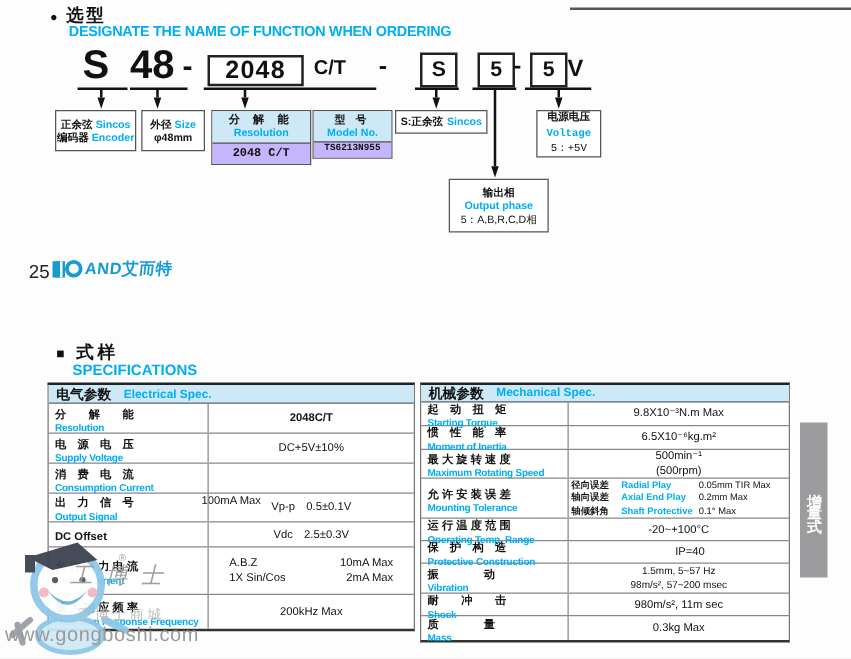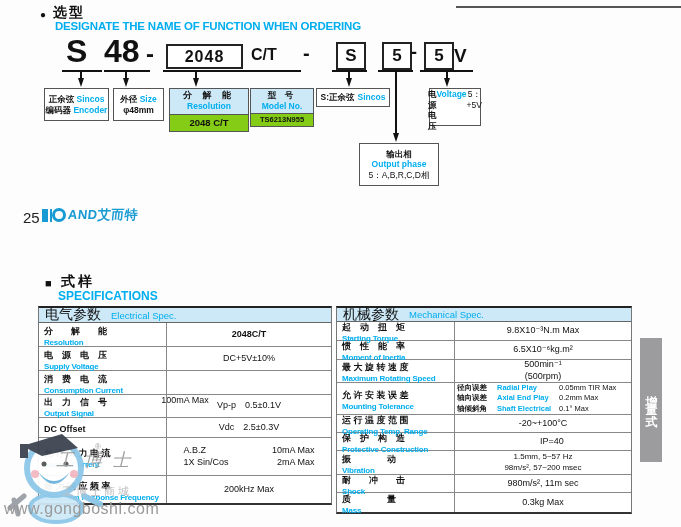--- a/index.html
+++ b/index.html
@@ -23,21 +23,21 @@
             font-weight:bold;background:#fff;}
   .uline{height:2px;background:#111;}
   .arrow{display:flex;flex-direction:column;align-items:center;}
   .arrow .stem{width:1.5px;background:#111;}
   .arrow .head{width:0;height:0;border-left:3.5px solid transparent;
                border-right:3.5px solid transparent;border-top:9px solid #111;}
 
   
   .lbox{border:1px solid #555;background:#fff;text-align:center;font-size:8.5px;line-height:1.25;}
   .lbox .hdr{background:#CDE9F7;padding:1px 0 2px 0;}
-  .lbox .cnt{border-top:1px solid #555;background:#84cc16;}
+  .lbox .cnt{border-top:1px solid #555;background:#c4b5fd;font-family:Liberation Mono, monospace;}
   .lbox .cn{font-weight:bold;color:#111;}
   .lbox .en{font-weight:bold;color:#00AEEF;}
 
   
   #page-num{left:23px;top:209px;font-size:15px;font-weight:normal;color:#222;}
   #brand{left:42px;top:206px;display:flex;align-items:center;gap:2px;}
   .lg-mark1{display:inline-block;width:6px;height:13px;background:#189AD3;
             border-right:2px solid #fff;box-shadow:2px 0 0 #189AD3;}
   .lg-mark2{display:inline-block;width:8px;height:8px;border:3px solid #189AD3;border-radius:50%;}
   #brand .lg-text{font-size:13px;font-weight:bold;color:#189AD3;transform:skewX(-6deg);letter-spacing:0.5px;}
@@ -45,22 +45,22 @@
   
   #spec-square{left:45px;top:277px;font-size:11px;}
   #spec-cn{left:61px;top:273px;font-size:14px;font-weight:bold;letter-spacing:3px;}
   #spec-en{left:58px;top:289px;font-size:12px;font-weight:bold;}
 
   
   .spec-table{position:absolute;background:#fff;border-left:1px solid #777;border-right:1px solid #777;
               border-top:2px solid #222;border-bottom:2px solid #333;font-size:9px;}
   .thead{background:#CDE9F7;display:flex;align-items:center;gap:10px;padding-left:6px;
          border-bottom:1px solid #666;box-sizing:border-box;}
-  .thead .cn{font-weight:normal;font-size:14px;}
-  .thead .en{font-weight:normal;font-size:9.5px;color:#00AEEF;}
+  .thead .cn{font-weight:bold;font-size:11px;}
+  .thead .en{font-weight:bold;font-size:9.5px;color:#00AEEF;}
   .trow{display:flex;border-bottom:1px solid #888;box-sizing:border-box;}
   .trow:last-child{border-bottom:none;}
   .tlabel{box-sizing:border-box;padding:2px 2px 0 5px;border-right:1px solid #888;
           display:flex;flex-direction:column;justify-content:center;}
   .tlabel .cn{font-weight:bold;color:#111;font-size:9px;white-space:pre;}
   .tlabel .en{font-weight:bold;color:#00AEEF;font-size:8px;letter-spacing:-0.2px;}
   .tval{flex:1;display:flex;flex-direction:column;align-items:center;justify-content:center;
         font-size:9px;color:#111;text-align:center;line-height:1.3;}
   .kv{display:flex;justify-content:space-between;width:80%;align-items:flex-end;}
   .mline{display:flex;width:100%;align-items:center;font-size:7.5px;line-height:1.35;}
@@ -89,21 +89,21 @@
 
   <div class="abs" id="top-rule"></div>
 
   <div class="abs" id="sel-bullet">●</div>
   <div class="abs" id="sel-title">选型</div>
   <div class="abs cyan" id="sel-sub">DESIGNATE THE NAME OF FUNCTION WHEN ORDERING</div>
 
   <div class="abs code-big" style="left:66px;top:36px;">S</div>
   <div class="abs code-big" style="left:104px;top:36px;">48</div>
   <div class="abs bold" style="left:146px;top:40px;font-size:24px;">-</div>
-  <div class="abs code-box" style="left:166px;top:44px;width:73px;height:21px;font-size:16px;letter-spacing:1px;">2048</div>
+  <div class="abs code-box" style="left:166px;top:44px;width:73px;height:21px;font-size:20px;letter-spacing:1px;">2048</div>
   <div class="abs bold" style="left:251px;top:46px;font-size:16px;">C/T</div>
   <div class="abs bold" style="left:303px;top:42px;font-size:20px;">-</div>
   <div class="abs code-box" style="left:336px;top:42px;width:26px;height:24px;font-size:17px;">S</div>
   <div class="abs code-box" style="left:382px;top:42px;width:26px;height:24px;font-size:17px;">5</div>
   <div class="abs bold" style="left:411px;top:42px;font-size:18px;">-</div>
   <div class="abs code-box" style="left:424px;top:42px;width:26px;height:24px;font-size:17px;">5</div>
   <div class="abs bold" style="left:454px;top:45px;font-size:19px;">V</div>
 
   <div class="abs uline" style="left:62px;top:70px;width:40px;"></div>
   <div class="abs uline" style="left:104px;top:70px;width:46px;"></div>
@@ -161,21 +161,21 @@
       <div class="en">Model No.</div>
     </div>
     <div class="cnt cn" style="padding:1px 0;font-size:7.5px;">TS6213N955</div>
   </div>
 
   <div class="abs lbox" style="left:316px;top:88px;width:72px;height:17px;display:flex;align-items:center;justify-content:center;gap:3px;">
     <span class="cn">S:正余弦</span>
     <span class="en">Sincos</span>
   </div>
 
-  <div class="abs lbox" style="left:429px;top:88px;width:50px;height:36px;display:flex;flex-direction:row;justify-content:center;">
+  <div class="abs lbox" style="left:429px;top:88px;width:50px;height:36px;display:flex;flex-direction:column;justify-content:space-between;font-family:Liberation Mono, monospace;">
     <div class="cn">电源电压</div>
     <div class="en">Voltage</div>
     <div class="cn" style="font-weight:normal;">5：+5V</div>
   </div>
 
   <div class="abs lbox" style="left:359px;top:143px;width:78px;height:41px;display:flex;flex-direction:column;justify-content:center;">
     <div class="cn">输出相</div>
     <div class="en">Output phase</div>
     <div class="cn" style="font-weight:normal;">5：A,B,R,C,D相</div>
   </div>
@@ -295,21 +295,21 @@
           <span class="men">Radial Play</span>
           <span class="mval">0.05mm TIR Max</span>
         </div>
         <div class="mline">
           <span class="mcn">轴向误差</span>
           <span class="men">Axial End Play</span>
           <span class="mval">0.2mm Max</span>
         </div>
         <div class="mline">
           <span class="mcn">轴倾斜角</span>
-          <span class="men">Shaft Electrical</span>
+          <span class="men">Shaft Protective</span>
           <span class="mval">0.1° Max</span>
         </div>
       </div>
     </div>
     <div class="trow" style="height:18px;">
       <div class="tlabel" style="width:118px;">
         <div class="cn">运 行 温 度 范 围</div>
         <div class="en">Operating Temp. Range</div>
       </div>
       <div class="tval">-20~+100°C</div>

